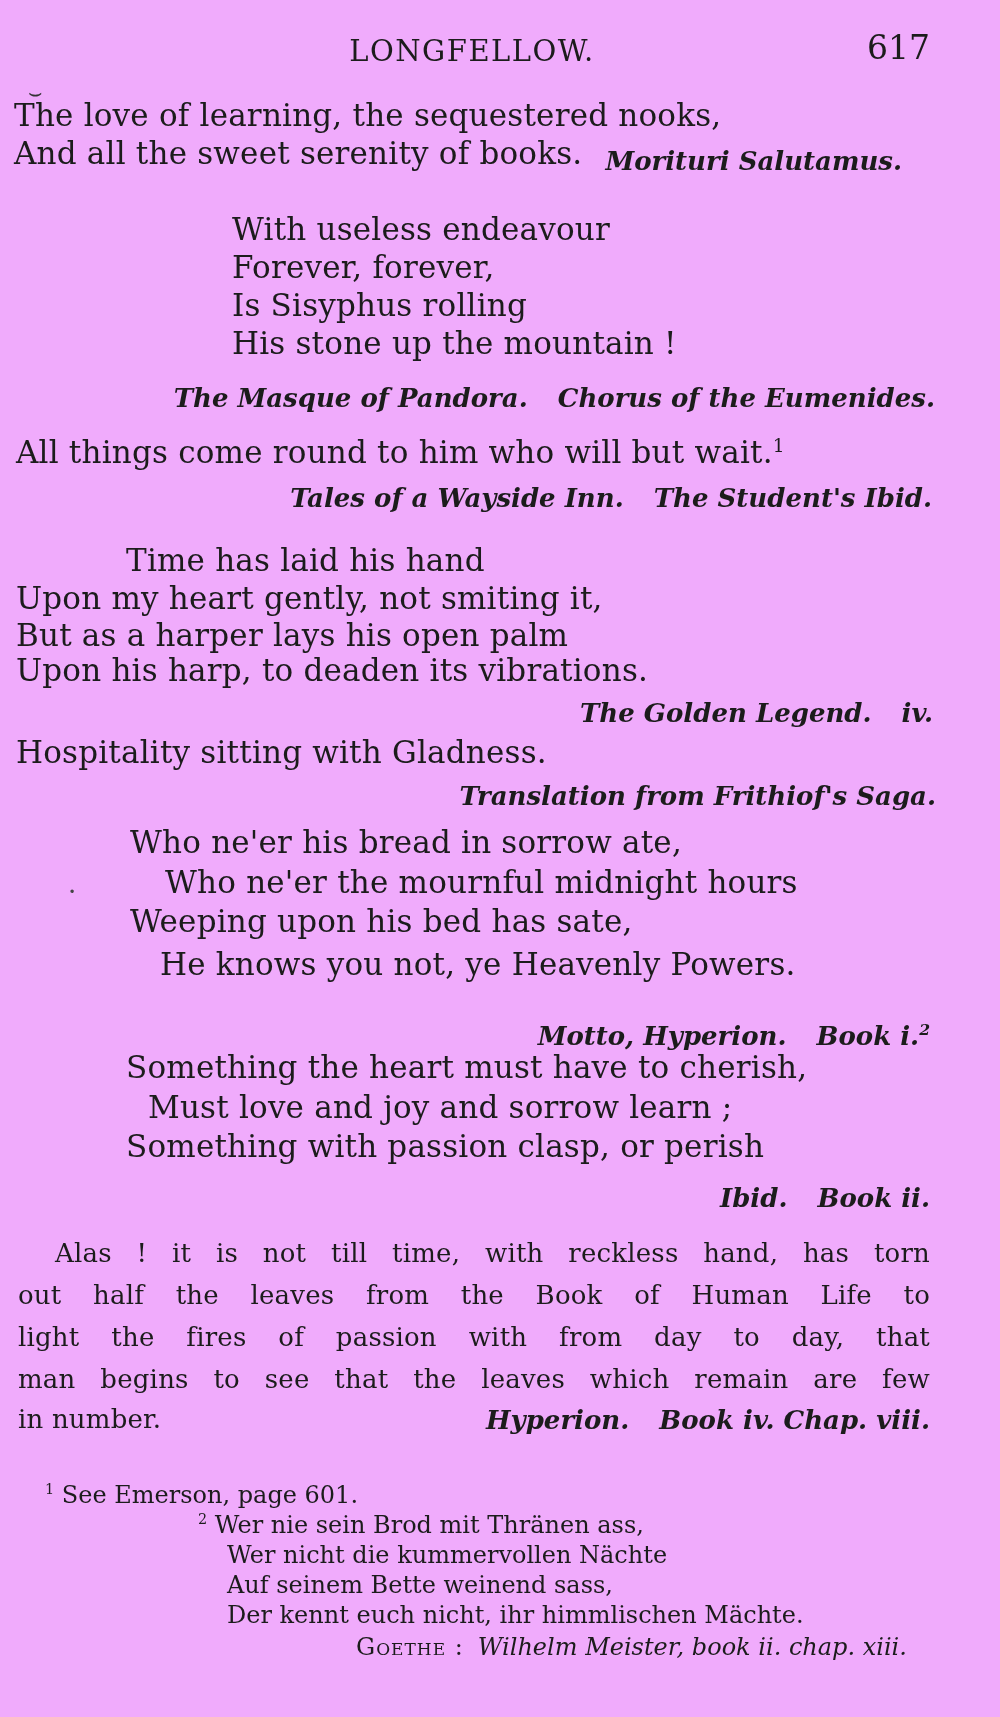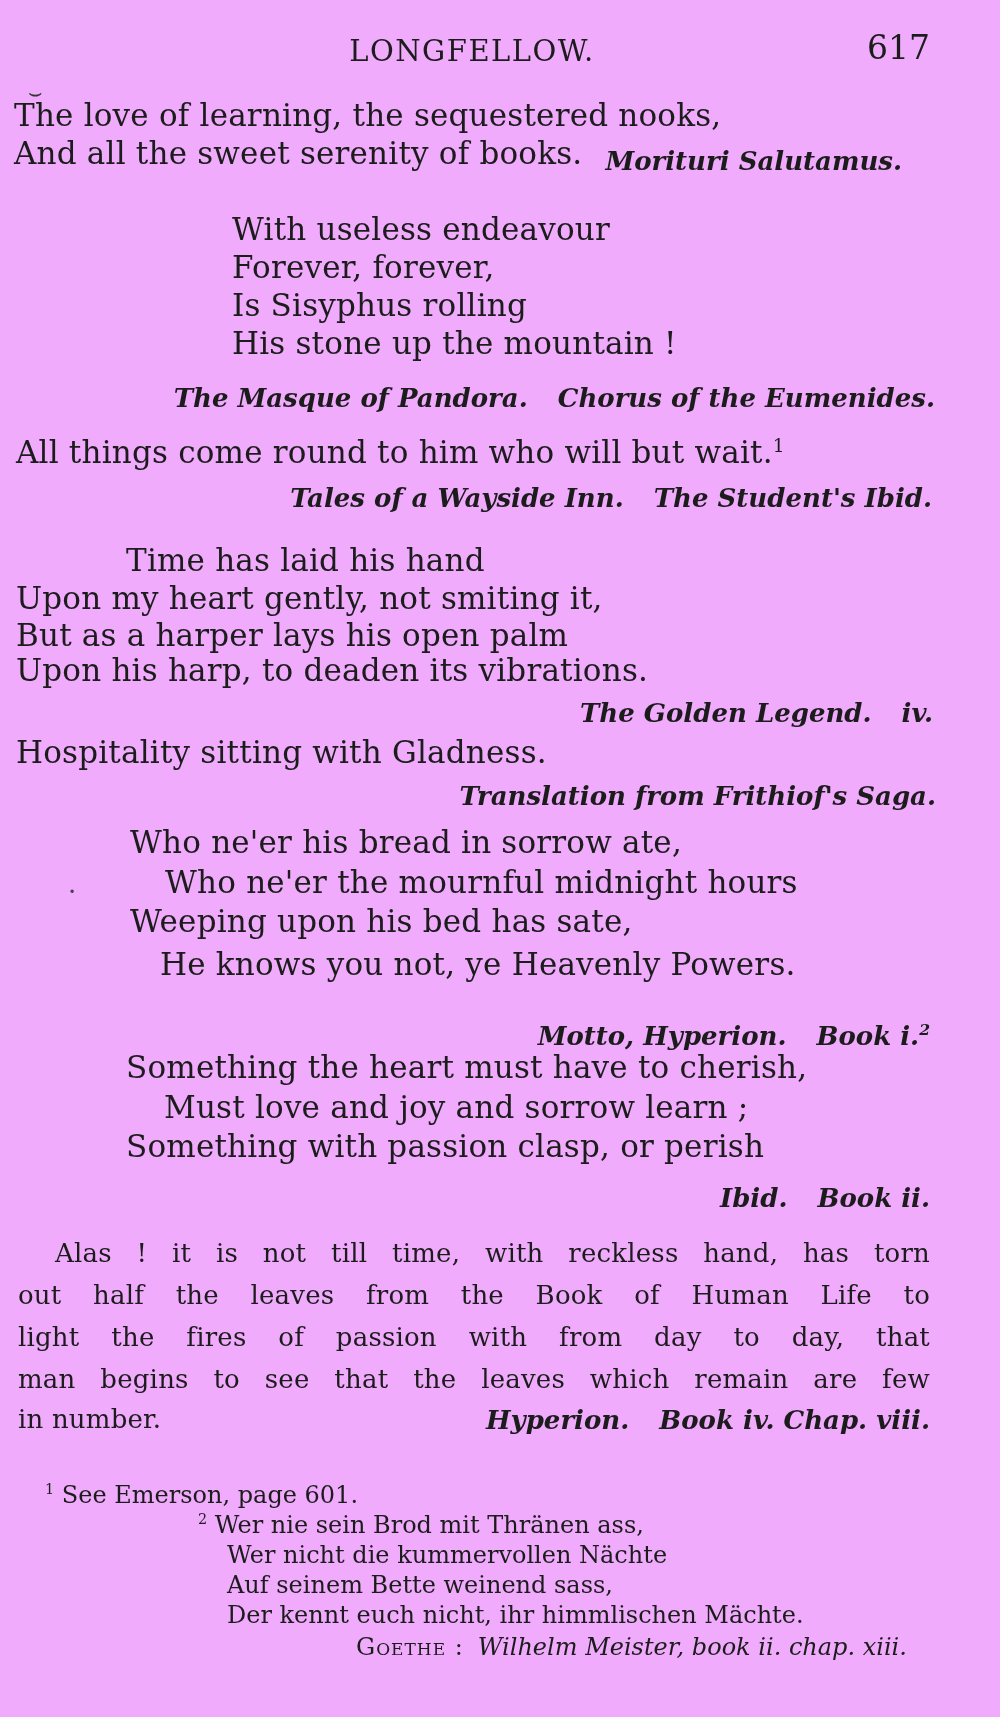--- a/index.html
+++ b/index.html
@@ -73,21 +73,21 @@
   <div class="abs main" style="left:130px; top:824px;">Who ne'er his bread in sorrow ate,</div>
   <div class="abs middot" style="left:68px; top:876px;">·</div>
   <div class="abs main" style="left:165px; top:864px;">Who ne'er the mournful midnight hours</div>
   <div class="abs main" style="left:130px; top:903px;">Weeping upon his bed has sate,</div>
   <div class="abs main" style="left:160px; top:946px;">He knows you not, ye Heavenly Powers.</div>
   <div class="abs attr attr-right" style="left:0px; top:991px; width:930px;margin-top:30px;">
     <span>Motto, Hyperion.</span><span class="gap2">Book i.</span><sup>2</sup>
   </div>
 
   <div class="abs main" style="left:126px; top:1049px;">Something the heart must have to cherish,</div>
-  <div class="abs main" style="left:164px; top:1089px;">Must love and joy and sorrow learn ;</div>
+  <div class="abs main" style="left:148px; top:1089px;">Must love and joy and sorrow learn ;</div>
   <div class="abs main" style="left:126px; top:1128px;">Something with passion clasp, or perish</div>
   <div class="abs attr attr-right" style="left:0px; top:1183px; width:930px;">
     <span>Ibid.</span><span class="gap2">Book ii.</span>
   </div>
 
   <div class="abs prose jline" style="left:18px; top:1232px; width:912px; padding-left:37px; box-sizing:border-box;">Alas ! it is not till time, with reckless hand, has torn</div>
   <div class="abs prose jline" style="left:18px; top:1274px; width:912px;">out half the leaves from the Book of Human Life to</div>
   <div class="abs prose jline" style="left:18px; top:1316px; width:912px;">light the fires of passion with from day to day, that</div>
   <div class="abs prose jline" style="left:18px; top:1358px; width:912px;">man begins to see that the leaves which remain are few</div>
   <div class="abs prose" style="left:18px; top:1398px;">in number.</div>

